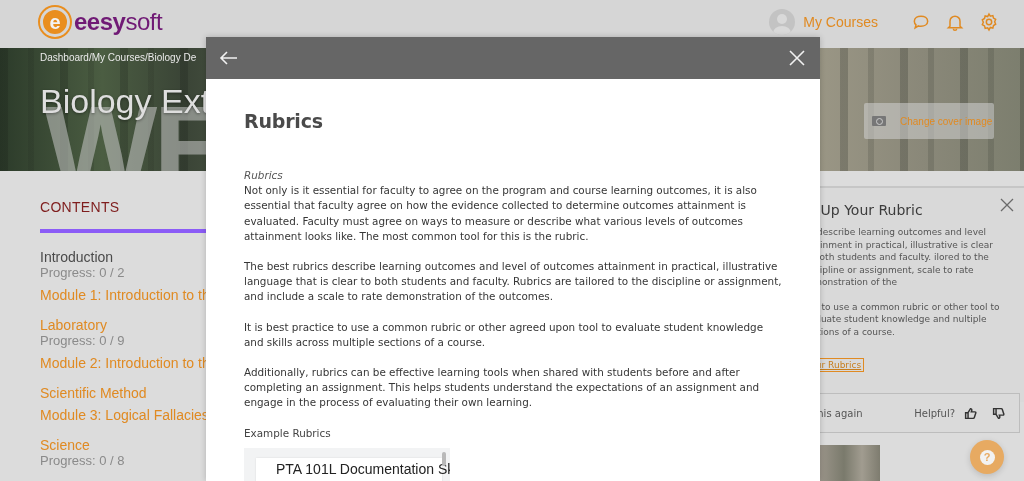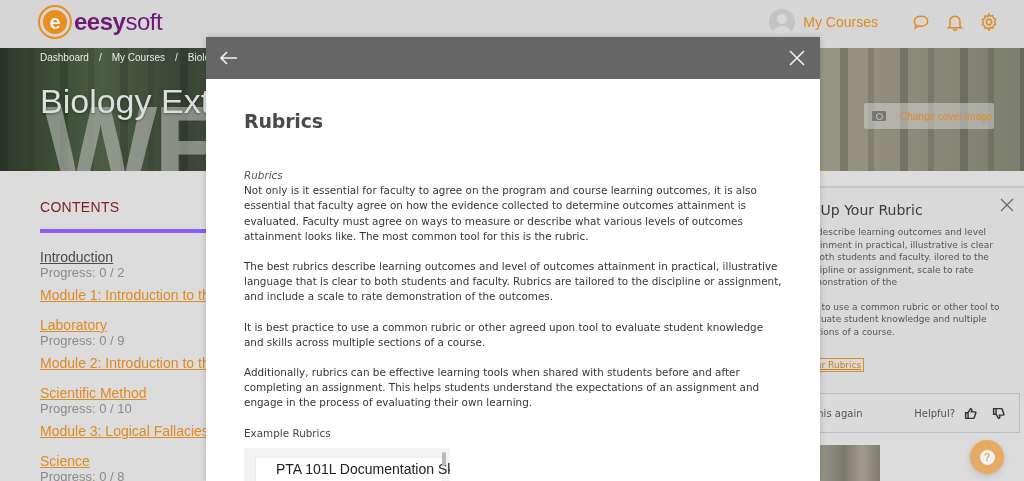--- a/index.html
+++ b/index.html
@@ -44,38 +44,38 @@
     .hero .trunks {
       position: absolute; inset: 0;
       background:
         repeating-linear-gradient(90deg, rgba(20,25,20,0.35) 0 8px, rgba(255,255,255,0) 8px 28px, rgba(30,35,28,0.25) 28px 34px, rgba(255,255,255,0) 34px 60px);
       opacity: .6;
     }
     .hero .big-letters {
       position: absolute; left: 44px; top: 40px; font-size: 120px; font-weight: bold; color: rgba(200,200,200,0.55);
       letter-spacing: -4px; line-height: 1;
     }
-    .breadcrumb { position: absolute; left: 40px; top: 4px; font-size: 10px; color: #eaeaea; display: flex; gap: 10px; }
+    .breadcrumb { position: absolute; left: 40px; top: 4px; font-size: 10px; color: #eaeaea; display: flex; gap: 0; }
     .course-title {
       position: absolute; left: 40px; top: 34px; font-size: 34px; color: #dedede;
       text-shadow: 0 1px 3px rgba(0,0,0,.4); white-space: nowrap;
     }
     .cover-btn {
-      position: absolute; left: 864px; top: 55px; width: 130px; height: 26px;
+      position: absolute; left: 864px; top: 55px; width: 130px; height: 36px;
       background: rgba(210,210,210,0.55); border-radius: 2px;
       display: flex; align-items: center; padding-left: 8px; font-size: 10px; color: #e08a22;
     }
     .cover-btn .cam { width: 14px; height: 10px; background: #777; border-radius: 1px; margin-right: 14px; position: relative; }
     .cover-btn .cam::after { content: ""; position: absolute; left: 4px; top: 2px; width: 5px; height: 5px; border-radius: 50%; border: 1px solid #ccc; }
 
     .contents { position: absolute; left: 40px; top: 171px; width: 170px; }
     .contents-title { font-size: 14px; color: #7f1d1d; margin-top: 28px; padding-bottom: 14px; border-bottom: 4px solid #8b5cf6; letter-spacing: .3px; }
     .toc { margin-top: 14px; }
     .toc-item { margin-bottom: 2px; }
-    .toc-name { font-size: 14px; line-height: 20px; white-space: nowrap; text-decoration: underline; }
+    .toc-name { font-size: 14px; line-height: 20px; white-space: nowrap; }
     .toc-name.dark { color: #4a4a4a; }
     .toc-name.orange { color: #e08a22; }
     .toc-progress { font-size: 13px; color: #8a8a8a; line-height: 12px; margin-bottom: 6px; }
 
     
     .tip-panel {
       position: absolute; left: 780px; top: 186px; width: 244px; height: 216px;
       background: #d9d9d9; border-top: 2px solid #c6c6c6;
     }
     .tip-title { position: absolute; left: 22px; top: 14px; font-size: 14px; color: #3c3c3c; font-family: "DejaVu Sans", sans-serif; }
@@ -190,21 +190,20 @@
       </div>
       <div class="toc-item">
         <div class="toc-name orange">Laboratory</div>
         <div class="toc-progress">Progress: 0 / 9</div>
       </div>
       <div class="toc-item">
         <div class="toc-name orange" style="margin-bottom:10px">Module 2: Introduction to th</div>
       </div>
       <div class="toc-item">
         <div class="toc-name orange">Scientific Method</div>
-        <div class="toc-progress">Progress: 0 / 10</div>
       </div>
       <div class="toc-item">
         <div class="toc-name orange" style="margin-bottom:10px">Module 3: Logical Fallacies</div>
       </div>
       <div class="toc-item">
         <div class="toc-name orange">Science</div>
         <div class="toc-progress">Progress: 0 / 8</div>
       </div>
 
     </div>

